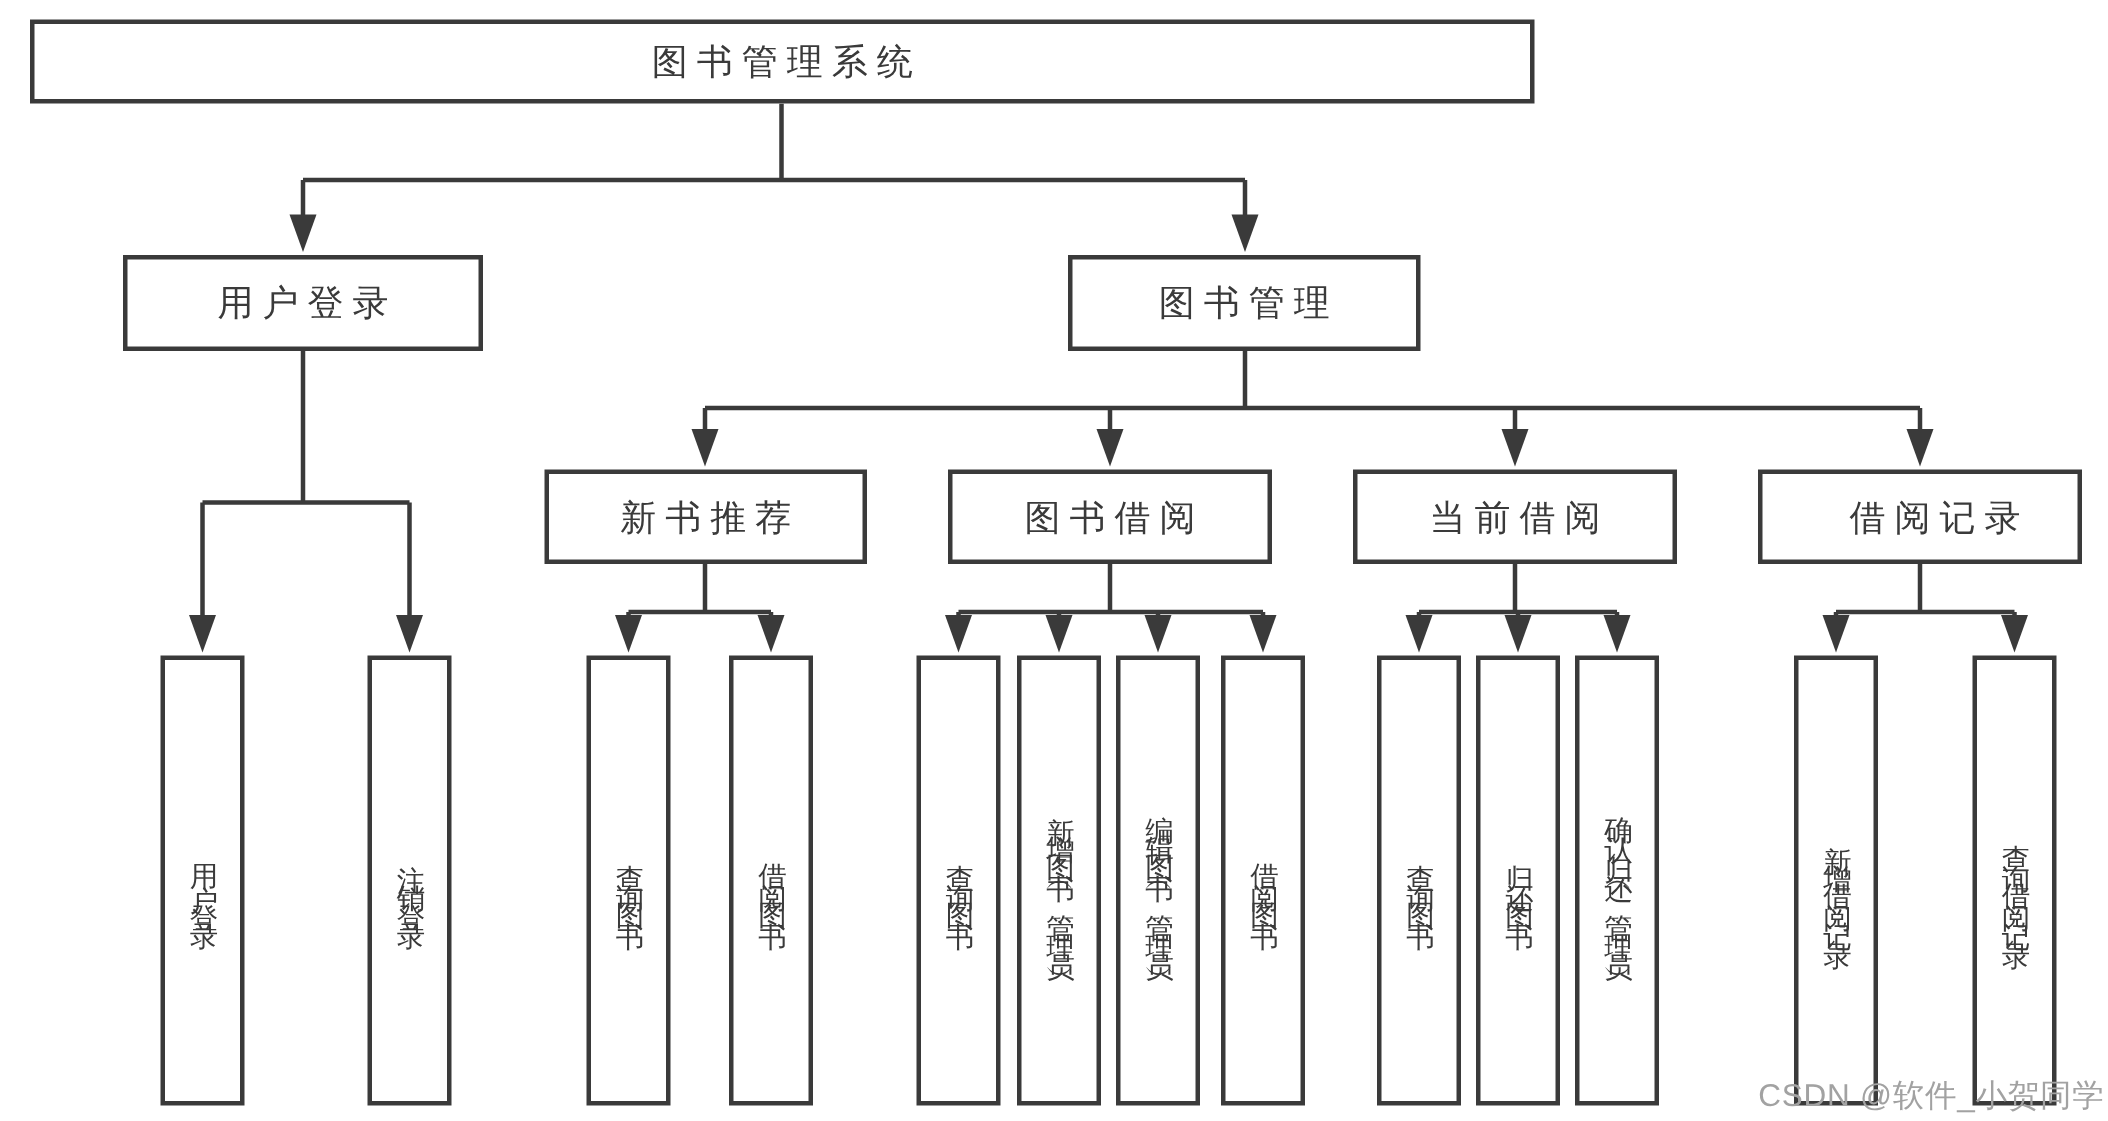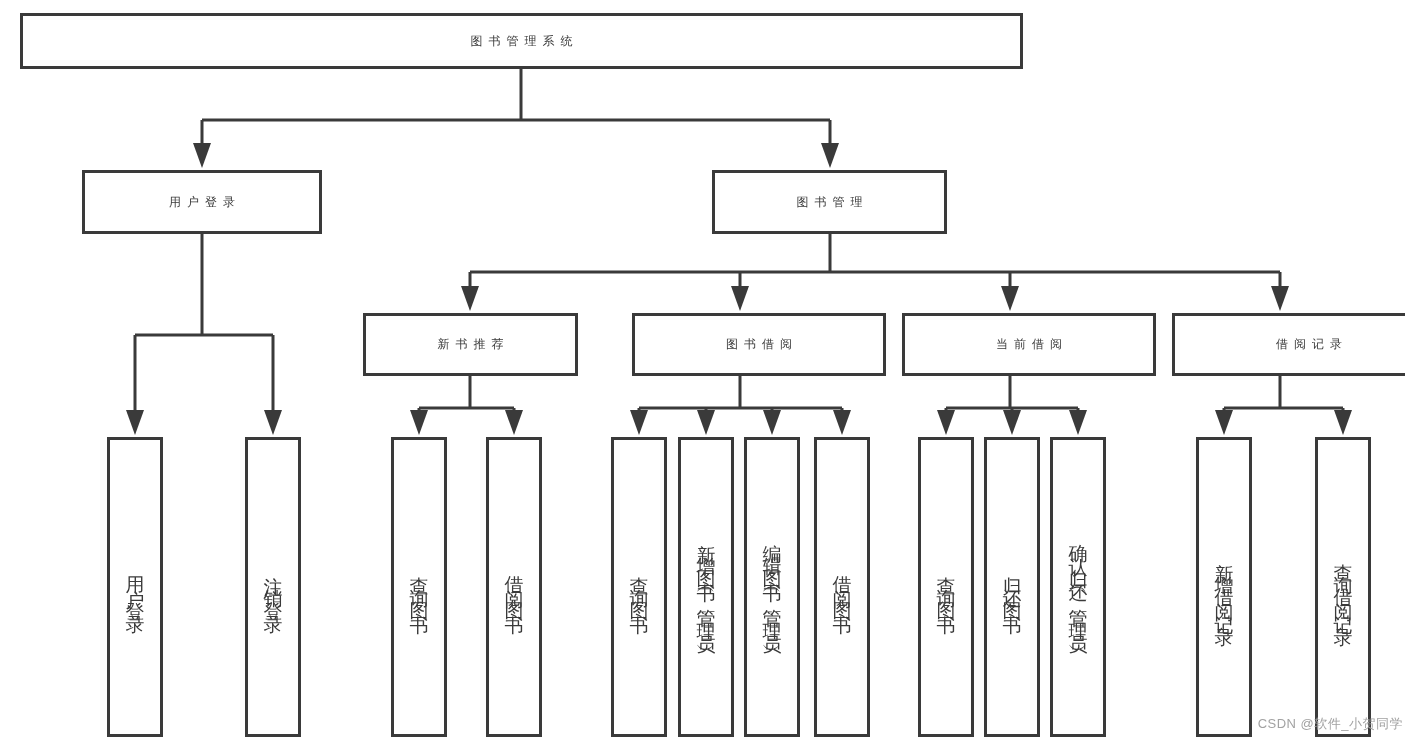--- a/index.html
+++ b/index.html
@@ -17,43 +17,43 @@
   .node{
     position:absolute;
     box-sizing:border-box;
     border:3px solid #3a3a3a;
     background:#ffffff;
     color:#3a3a3a;
     display:flex;align-items:center;justify-content:center;
     white-space:nowrap;
   }
   .hnode{
-    font-size:12px;
+    font-size:24px;
     letter-spacing:6px;
     text-indent:6px; 
   }
   .root{left:20px;top:13px;width:1003px;height:56px;}
   .l2a{left:82px;top:170px;width:240px;height:64px;}
   .l2b{left:712px;top:170px;width:235px;height:64px;}
-  .l3{top:313px;height:63px;width:254px;}
+  .l3{top:313px;height:63px;width:216px;}
   .l3a{left:363px;width:215px;}
   .l3b{left:632px;}
   .l3c{left:902px;text-align:right;}
   .l3d{left:1172px;padding-left:20px;}
   .leaf{
     top:437px;width:56px;height:300px;
     writing-mode:vertical-rl;
     font-size:19px;
     letter-spacing:13px;
     line-height:50px;
   }
   .watermark{
     position:absolute;
-    right:2px;bottom:14px;
-    font-size:13px;
+    right:2px;bottom:3px;
+    font-size:21px;
     color:#a2a2a2;
     letter-spacing:0.5px;
     white-space:nowrap;
   }
 </style>
 </head>
 <body>
 
 <div id="stage">
 

